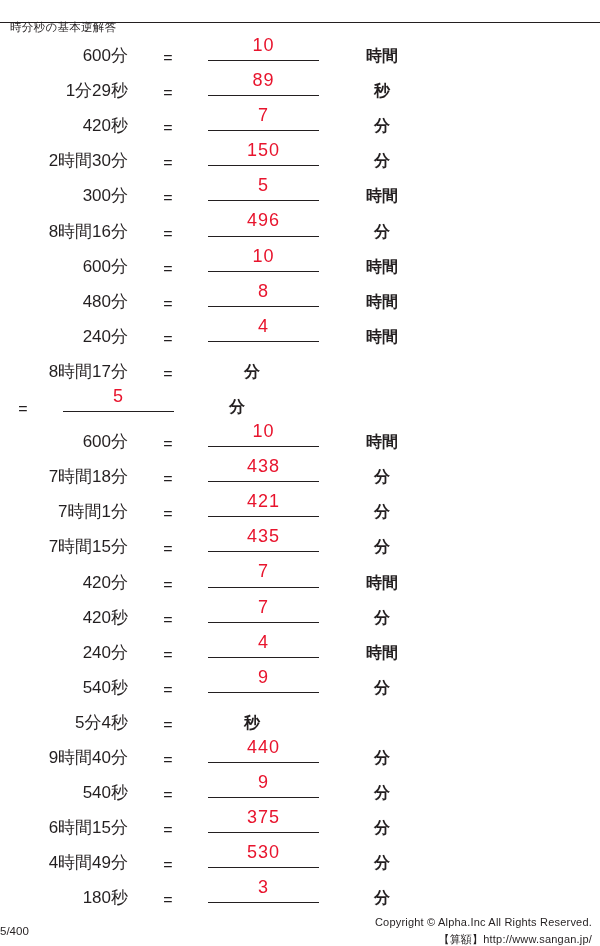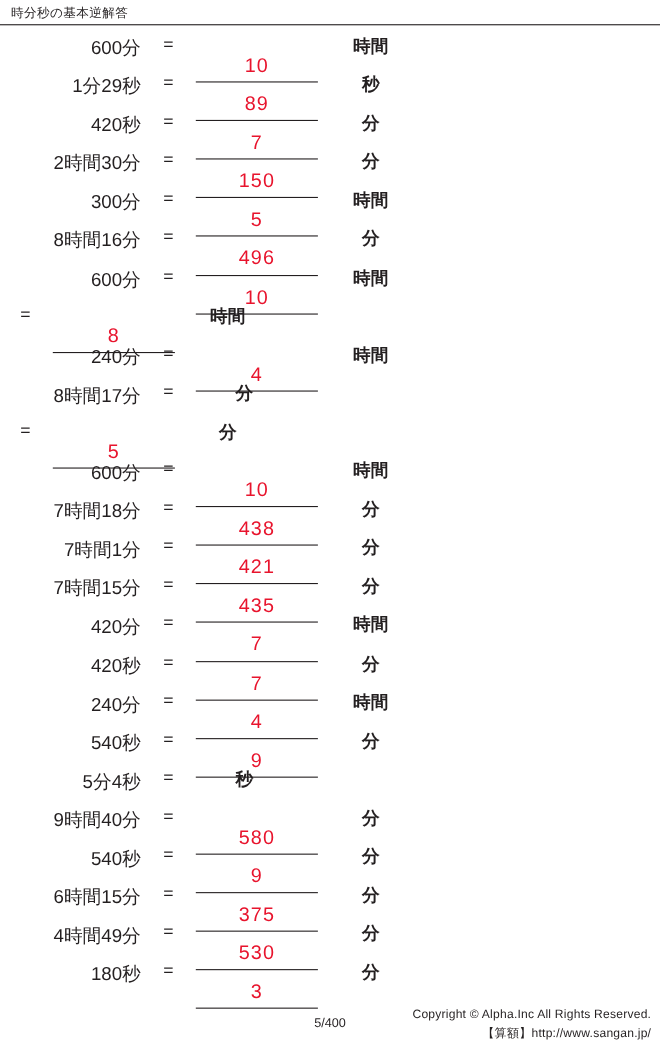--- a/index.html
+++ b/index.html
@@ -16,21 +16,21 @@
     overflow: hidden;
   }
   .page {
     position: relative;
     width: 600px;
     height: 946px;
     box-sizing: border-box;
   }
   .title {
     position: absolute;
-    top: 4px;
+    top: 20px;
     left: 10px;
     font-size: 11.5px;
     color: #231f20;
     letter-spacing: 0.3px;
   }
   .header-rule {
     position: absolute;
     top: 22px;
     left: 0;
     width: 600px;
@@ -38,22 +38,23 @@
     background: #231f20;
   }
   .rows {
     position: absolute;
     top: 32px;
     left: 0;
     width: 600px;
   }
   .row {
     display: flex;
-    align-items: flex-start;
+    align-items: flex-end;
     height: 35.1px;
+    gap: 15px;
   }
   .q {
     width: 128px;
     text-align: right;
     font-size: 17px;
     color: #231f20;
     padding-right: 2px;
     white-space: nowrap;
   }
   .eq {
@@ -92,21 +93,21 @@
     font-size: 16px;
     color: #231f20;
     padding-left: 6px;
     font-weight: bold;
   }
   .footer-page {
     position: absolute;
     left: 0;
     width: 600px;
     top: 925px;
-    text-align: center;
+    text-align: left;
     font-size: 11.5px;
     color: #231f20;
   }
   .copyright {
     position: absolute;
     right: 8px;
     top: 916px;
     font-size: 11px;
     color: #231f20;
     letter-spacing: 0.2px;
@@ -188,20 +189,21 @@
       <div class="row">
         <div class="q">600分</div>
         <div class="eq">=</div>
         <div class="ansbox">
           <div class="ans">10</div>
           <div class="ansline"></div>
         </div>
         <div class="unit">時間</div>
       </div>
       <div class="row">
+        <div class="q">480分</div>
         <div class="eq">=</div>
         <div class="ansbox">
           <div class="ans">8</div>
           <div class="ansline"></div>
         </div>
         <div class="unit">時間</div>
       </div>
       <div class="row">
         <div class="q">240分</div>
         <div class="eq">=</div>
@@ -298,21 +300,21 @@
       </div>
       <div class="row">
         <div class="q">5分4秒</div>
         <div class="eq">=</div>
         <div class="unit">秒</div>
       </div>
       <div class="row">
         <div class="q">9時間40分</div>
         <div class="eq">=</div>
         <div class="ansbox">
-          <div class="ans">580</div>
+          <div class="ans">440</div>
           <div class="ansline"></div>
         </div>
         <div class="unit">分</div>
       </div>
       <div class="row">
         <div class="q">540秒</div>
         <div class="eq">=</div>
         <div class="ansbox">
           <div class="ans">9</div>
           <div class="ansline"></div>

